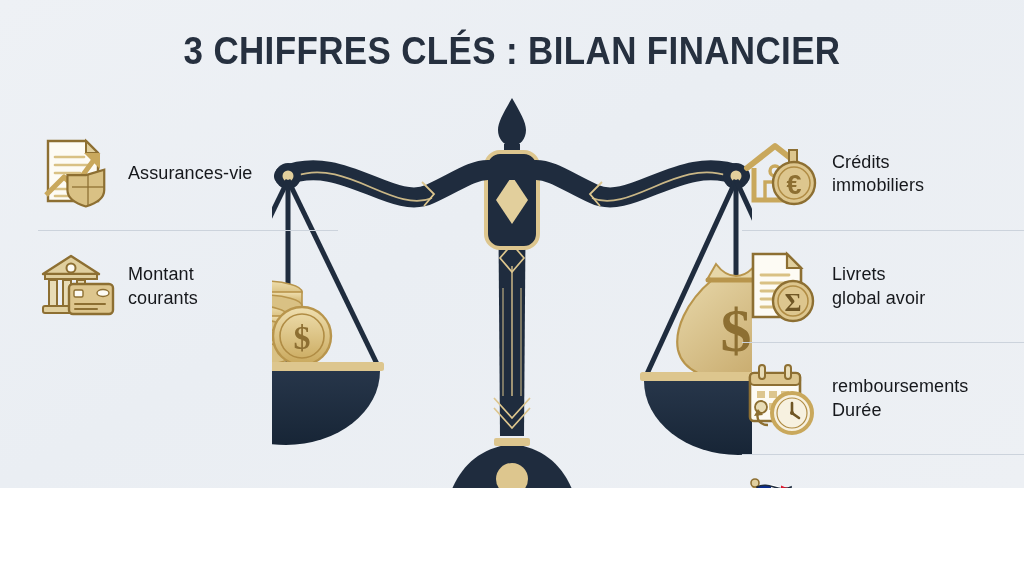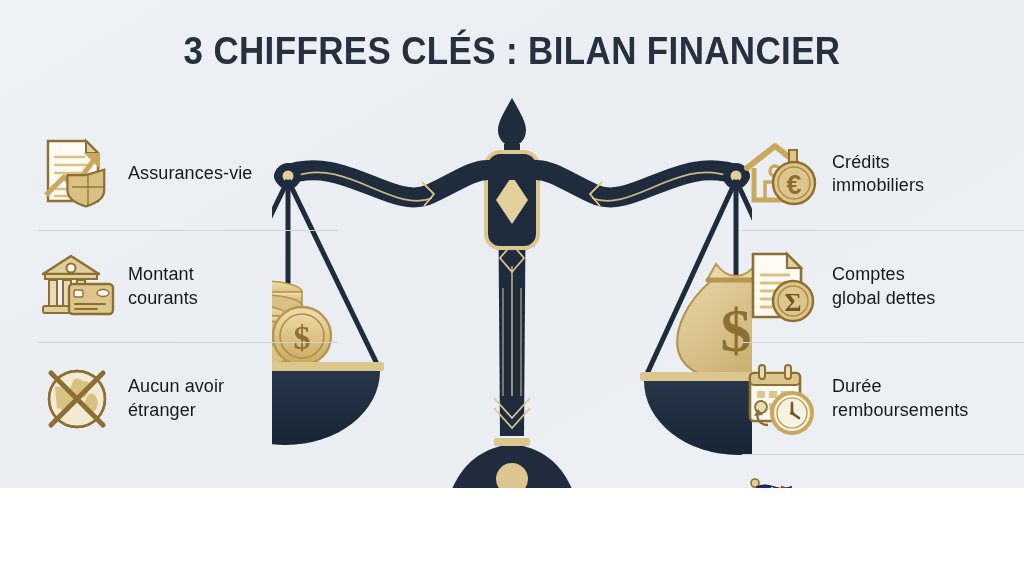--- a/index.html
+++ b/index.html
@@ -262,38 +262,20 @@
               <path d="M36 57 H58"></path>
           </g>
         </svg>
       </div>
       <div class="row-label">
         <div>Montant</div>
         <div>courants</div>
       </div>
     </div>
 
-    <div class="row">
-      <div class="row-icon">
-        <svg width="72" height="72" viewBox="0 0 72 72">
-          <circle cx="36" cy="36" r="28" fill="#f2ead3" stroke="#8d6f32" stroke-width="2.4"></circle>
-          <path d="M14 24 C 20 22 24 28 28 26 C 32 24 30 18 34 16 C 38 14 42 20 46 18
-                   L50 22 C 46 26 48 32 44 34 C 40 36 36 32 32 36 C 28 40 32 46 28 48
-                   C 24 50 20 44 16 46 Z" fill="#d9c184"></path>
-          <path d="M50 30 C 56 32 58 38 56 44 C 54 50 48 52 44 48 C 40 44 44 38 46 34 Z" fill="#d9c184"></path>
-          <circle cx="36" cy="36" r="28" fill="none" stroke="#8d6f32" stroke-width="2.4"></circle>
-          <path d="M10 10 L62 62" stroke="#8d6f32" stroke-width="5" stroke-linecap="round"></path>
-          <path d="M62 10 L10 62" stroke="#8d6f32" stroke-width="5" stroke-linecap="round"></path>
-        </svg>
-      </div>
-      <div class="row-label">
-        <div>Aucun avoir</div>
-        <div>étranger</div>
-      </div>
-    </div>
   </div>
 
   <div id="col-right" class="col">
 
     <div class="row">
       <div class="row-icon">
         <svg width="76" height="72" viewBox="0 0 76 72">
           <path d="M4 30 L32 8 L60 30" fill="none" stroke="#c9a85c" stroke-width="6" stroke-linejoin="round" stroke-linecap="round"></path>
           <rect x="46" y="12" width="8" height="14" fill="#ddc68e" stroke="#8d6f32" stroke-width="2"></rect>
           <path d="M11 30 V62 H53 V30" fill="none" stroke="#c9a85c" stroke-width="5"></path>
@@ -321,22 +303,22 @@
               <path d="M16 42 H42"></path>
             <path d="M16 50 H40"></path>
               <path d="M16 58 H36"></path>
           </g>
           <circle cx="48" cy="52" r="20" fill="#ddc68e" stroke="#8d6f32" stroke-width="2.4"></circle>
           <circle cx="48" cy="52" r="15" fill="none" stroke="#b08c44" stroke-width="1.5"></circle>
           <text x="48" y="62" text-anchor="middle" font-family="Liberation Serif, serif" font-size="26" font-weight="bold" fill="#6f5625">Σ</text>
         </svg>
       </div>
       <div class="row-label">
-        <div>Comptes</div>
-        <div>global dettes</div>
+        <div>Livrets</div>
+        <div>global avoir</div>
       </div>
     </div>
 
     <div class="row">
       <div class="row-icon">
         <svg width="78" height="76" viewBox="0 0 78 76">
           <rect x="8" y="12" width="50" height="48" rx="4" fill="#fdfbf4" stroke="#8d6f32" stroke-width="2.6"></rect>
           <rect x="8" y="12" width="50" height="12" rx="4" fill="#ddc68e" stroke="#8d6f32" stroke-width="2.2"></rect>
           <rect x="17" y="4" width="6" height="14" rx="3" fill="#e8dcb6" stroke="#8d6f32" stroke-width="2"></rect>
           <rect x="43" y="4" width="6" height="14" rx="3" fill="#e8dcb6" stroke="#8d6f32" stroke-width="2"></rect>
@@ -352,22 +334,22 @@
           <path d="M66 42 L62 49 L57 43 Z" fill="#8d6f32"></path>
           <path d="M26 64 C 18 64 14 58 16 52" fill="none" stroke="#8d6f32" stroke-width="2.4"></path>
           <path d="M12 55 L16 48 L21 54 Z" fill="#8d6f32"></path>
           <circle cx="50" cy="52" r="20" fill="#f7f1e0" stroke="#c9a85c" stroke-width="4"></circle>
           <circle cx="50" cy="52" r="15" fill="none" stroke="#b08c44" stroke-width="1.2"></circle>
           <path d="M50 42 V52 L57 57" fill="none" stroke="#6f5625" stroke-width="2.6" stroke-linecap="round"></path>
           <circle cx="50" cy="52" r="2" fill="#6f5625"></circle>
         </svg>
       </div>
       <div class="row-label">
+        <div>remboursements</div>
         <div>Durée</div>
-        <div>remboursements</div>
       </div>
     </div>
 
     <div class="row">
       <div class="row-icon">
         <svg width="76" height="72" viewBox="0 0 76 72">
           <path d="M12 8 L12 66" stroke="#c9a85c" stroke-width="5" stroke-linecap="round"></path>
           <circle cx="12" cy="8" r="4" fill="#e0cf9e" stroke="#8d6f32" stroke-width="1.6"></circle>
           <path d="M14 12 C 26 6 36 18 48 12 L48 44 C 36 50 26 38 14 44 Z" fill="#0a2d8f"></path>
           <path d="M28 9.5 C 34 9.8 40 15 48 12 L48 44 C 40 47 34 41.5 28 41 Z" fill="#ffffff"></path>

